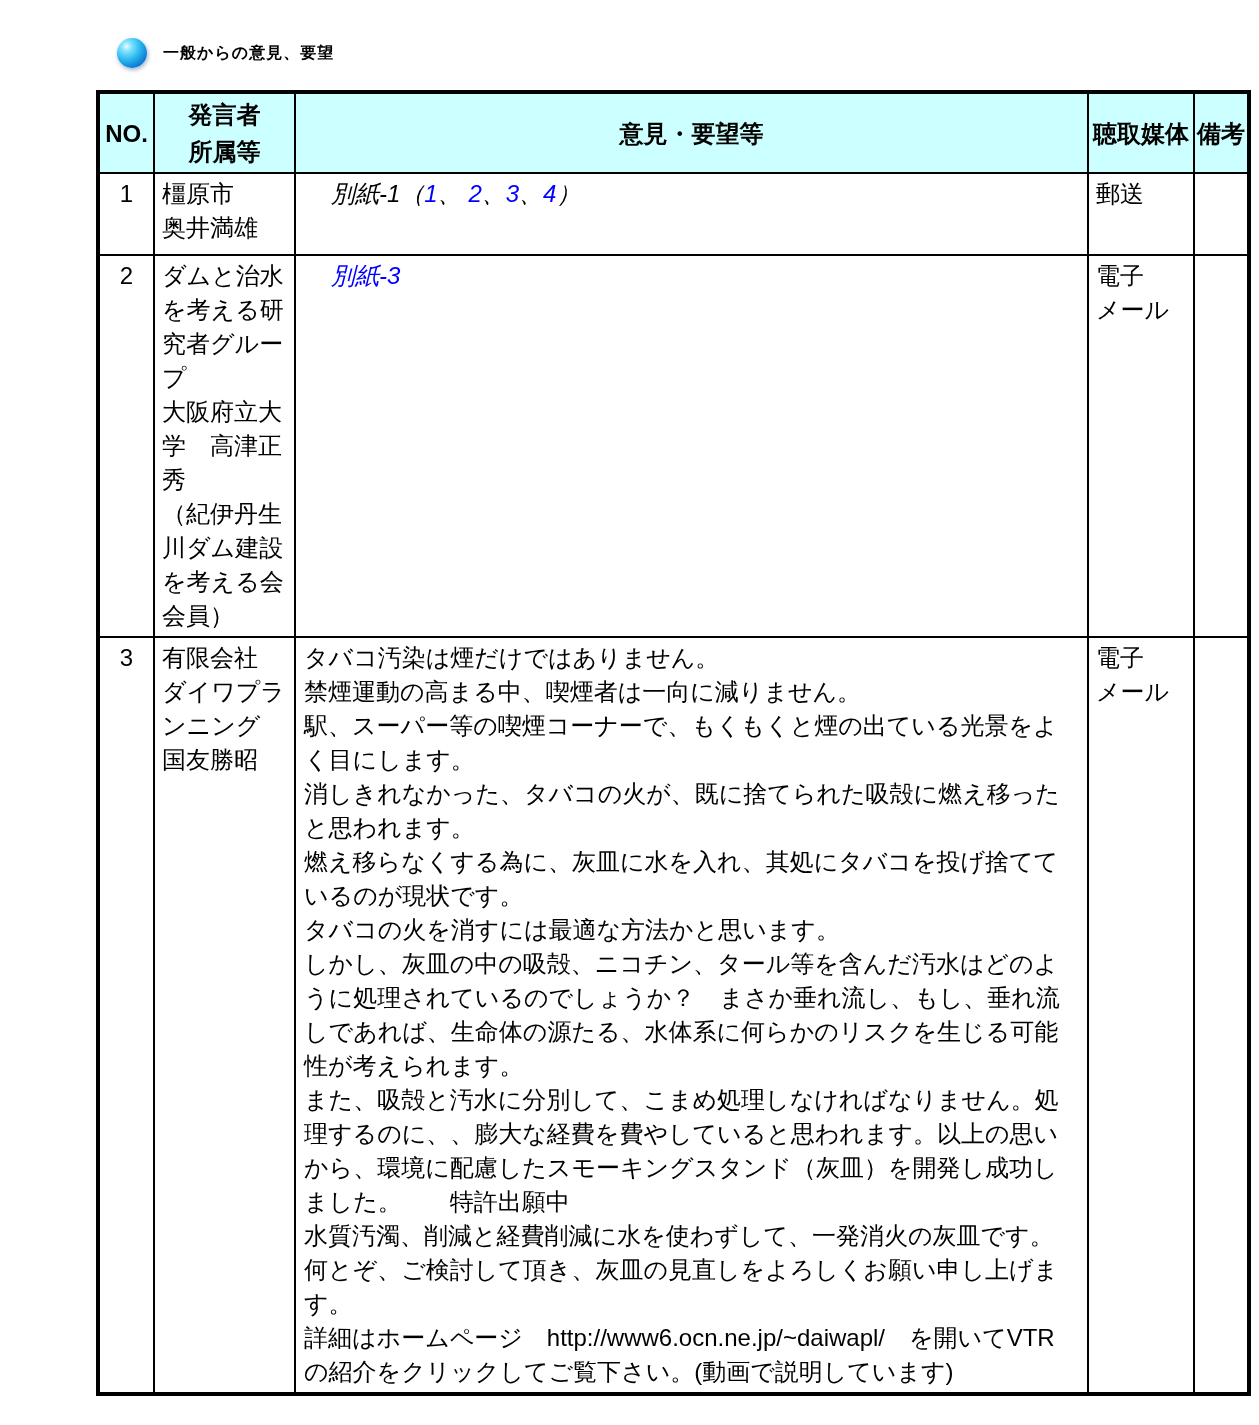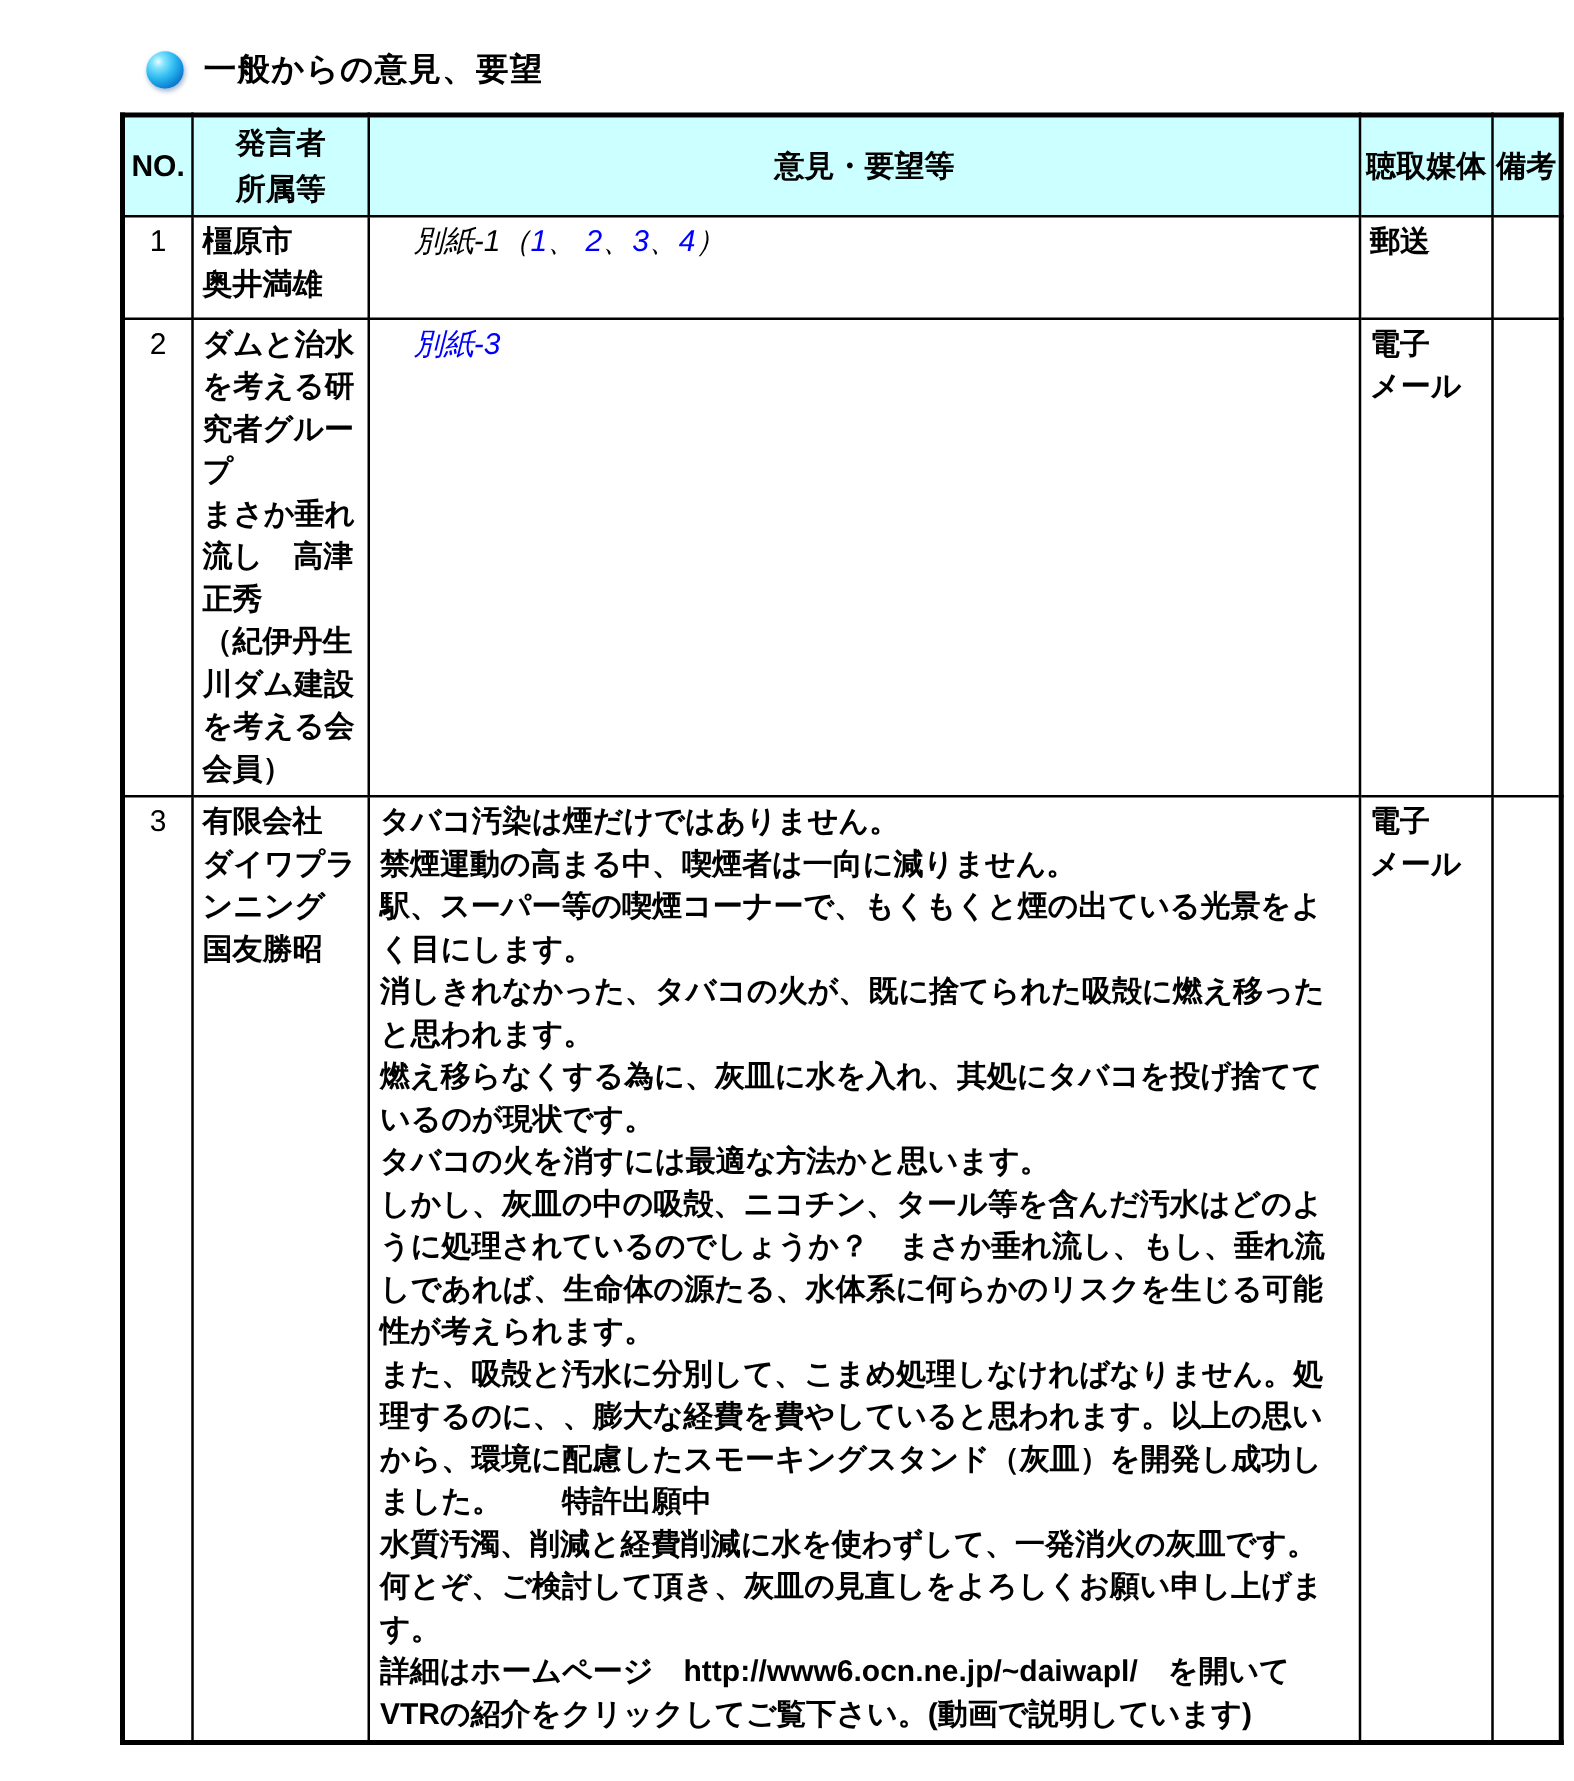--- a/index.html
+++ b/index.html
@@ -24,21 +24,21 @@
   }
   .ball-icon {
     width: 30px;
     height: 30px;
     border-radius: 50%;
     background: radial-gradient(circle at 32% 28%,
       #eafdff 0%, #86e4ff 16%, #2cb9ef 45%, #0f85d8 70%, #0a4fa8 95%);
     box-shadow: 1px 2px 4px rgba(10, 60, 130, 0.40);
   }
   .page-title {
-    font-size: 26px;
+    font-size: 16px;
     font-weight: bold;
     letter-spacing: 1px;
     white-space: nowrap;
   }
 
   
   table.doc-table {
     position: absolute;
     left: 57px;
     top: 90px;
@@ -62,21 +62,21 @@
     font-weight: bold;
     text-align: center;
     vertical-align: middle;
     white-space: pre-line;
     line-height: 37px;
     padding: 2px;
   }
   th.nowrap { white-space: nowrap; }
 
   td.no-cell   { text-align: center; }
-  td.pre       { white-space: pre-line; font-weight: bold; }
+  td.pre       { white-space: pre-line; }
   td.opinion-cell { padding-left: 8px; padding-right: 8px; }
   .indent      { text-indent: 27px; font-style: italic; }
   .link        { color: #0000FF; cursor: pointer; }
 </style>
 </head>
 <body>
 
 <div class="title-bar">
   <div class="ball-icon"></div>
   <div class="page-title">一般からの意見、要望</div>
@@ -105,21 +105,21 @@
       <td class="no-cell">1</td>
       <td class="pre">橿原市
 奥井満雄</td>
       <td class="opinion-cell indent"><span>別紙-1（</span><span class="link">1</span><span>、 </span><span class="link">2</span><span>、</span><span class="link">3</span><span>、</span><span class="link">4</span><span>）</span></td>
       <td class="pre">郵送</td>
       <td></td>
     </tr>
     <tr style="height:378px">
       <td class="no-cell">2</td>
       <td class="pre">ダムと治水を考える研究者グループ
-まさか垂れ流し　高津正秀
+大阪府立大学　高津正秀
 （紀伊丹生川ダム建設を考える会会員）</td>
       <td class="opinion-cell indent"><span class="link">別紙-3</span></td>
       <td class="pre">電子
 メール</td>
       <td></td>
     </tr>
     <tr style="height:745px">
       <td class="no-cell">3</td>
       <td class="pre">有限会社
 ダイワプランニング

